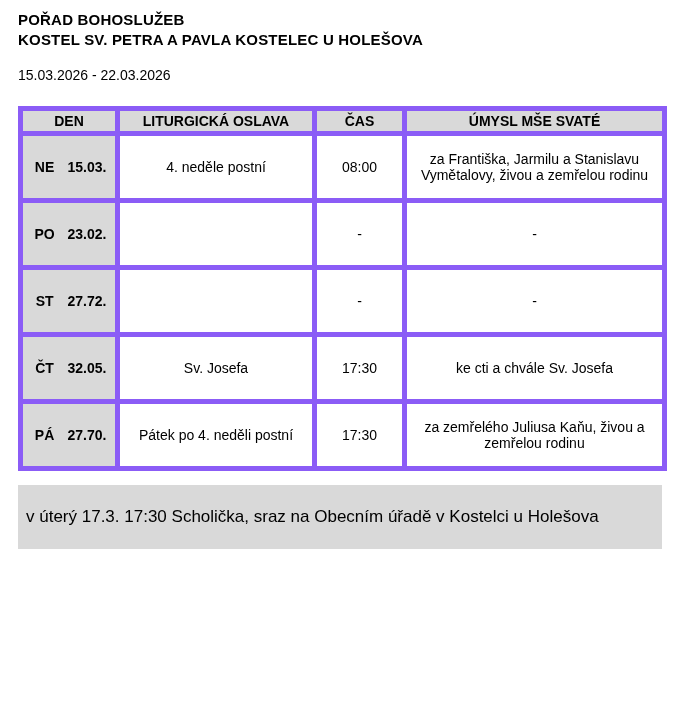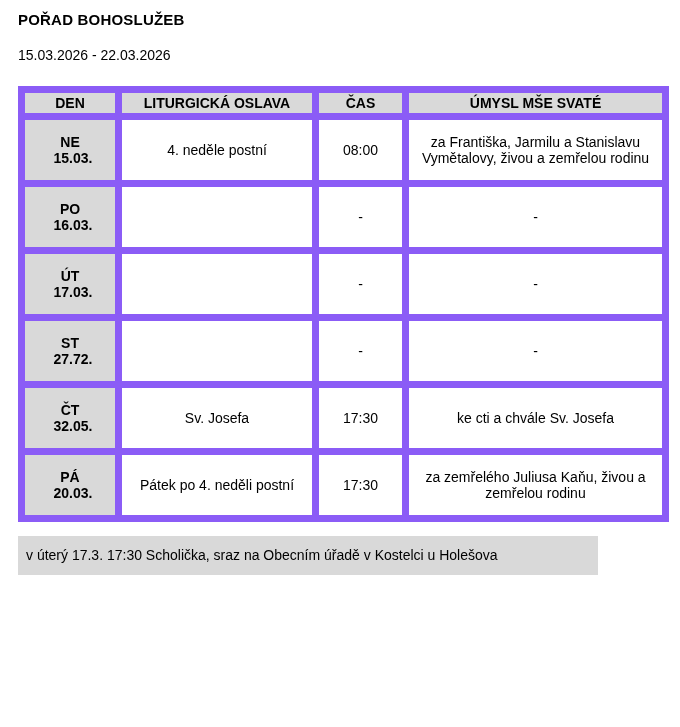--- a/index.html
+++ b/index.html
@@ -28,21 +28,21 @@
   }
   table.schedule {
     width: 644px;
     margin-top: 23px;
     border-collapse: collapse;
     border: 2px solid #000;
     table-layout: fixed;
   }
   table.schedule th,
   table.schedule td {
-    border: 7px solid #8b5cf6;
+    border: 5px solid #8b5cf6;
     font-size: 14px;
     text-align: center;
     vertical-align: middle;
     padding: 3px 8px;
   }
   table.schedule thead th {
     background: #d9d9d9;
     font-weight: bold;
     height: 22px;
     padding: 2px 4px;
@@ -54,35 +54,36 @@
   tbody tr { height: 67px; margin-top: 20px; }
   td.den {
     background: #d9d9d9;
     font-weight: bold;
     text-align: left;
     padding-left: 8px;
   }
   td.den .abbr { display: inline-block; min-width: 26px; }
   td.den .date { display: inline-block; margin-left: 6px; }
   .note {
-    width: 580px;
+    width: 644px;
     margin-top: 14px;
     background: #d9d9d9;
-    font-size: 14px;
-    padding: 11px 8px;
+    font-size: 17px;
+    padding: 22px 8px;
     line-height: 1.2;
   }
 </style>
 </head>
 <body>
 
 <div class="page">
 
   <header class="doc-header">
     <div class="title">POŘAD BOHOSLUŽEB</div>
+    <div class="subtitle">KOSTEL SV. PETRA A PAVLA KOSTELEC U HOLEŠOVA</div>
     <div class="date-range">15.03.2026 - 22.03.2026</div>
   </header>
 
   <table class="schedule">
     <colgroup>
       <col class="c-den">
         <col class="c-osl">
         <col class="c-cas">
         <col class="c-umy">
     </colgroup>
@@ -100,30 +101,21 @@
           <span class="abbr">NE</span>
           <span class="date">15.03.</span>
         </td>
         <td>4. neděle postní</td>
         <td>08:00</td>
         <td>za Františka, Jarmilu a Stanislavu Vymětalovy, živou a zemřelou rodinu</td>
       </tr>
       <tr>
         <td class="den">
           <span class="abbr">PO</span>
-          <span class="date">16.03.</span>
-        </td>
-        <td></td>
-        <td>-</td>
-        <td>-</td>
-      </tr>
-      <tr>
-        <td class="den">
-          <span class="abbr">ÚT</span>
-          <span class="date">17.03.</span>
+          <span class="date">23.02.</span>
         </td>
         <td></td>
         <td>-</td>
         <td>-</td>
       </tr>
       <tr>
         <td class="den">
           <span class="abbr">ST</span>
           <span class="date">27.72.</span>
         </td>
@@ -136,21 +128,21 @@
           <span class="abbr">ČT</span>
           <span class="date">32.05.</span>
         </td>
         <td>Sv. Josefa</td>
         <td>17:30</td>
         <td>ke cti a chvále Sv. Josefa</td>
       </tr>
       <tr>
         <td class="den">
           <span class="abbr">PÁ</span>
-          <span class="date">20.03.</span>
+          <span class="date">27.70.</span>
         </td>
         <td>Pátek po 4. neděli postní</td>
         <td>17:30</td>
         <td>za zemřelého Juliusa Kaňu, živou a zemřelou rodinu</td>
       </tr>
     </tbody>
   </table>
 
   <div class="note">v úterý 17.3. 17:30 Scholička, sraz na Obecním úřadě v Kostelci u Holešova</div>
 

